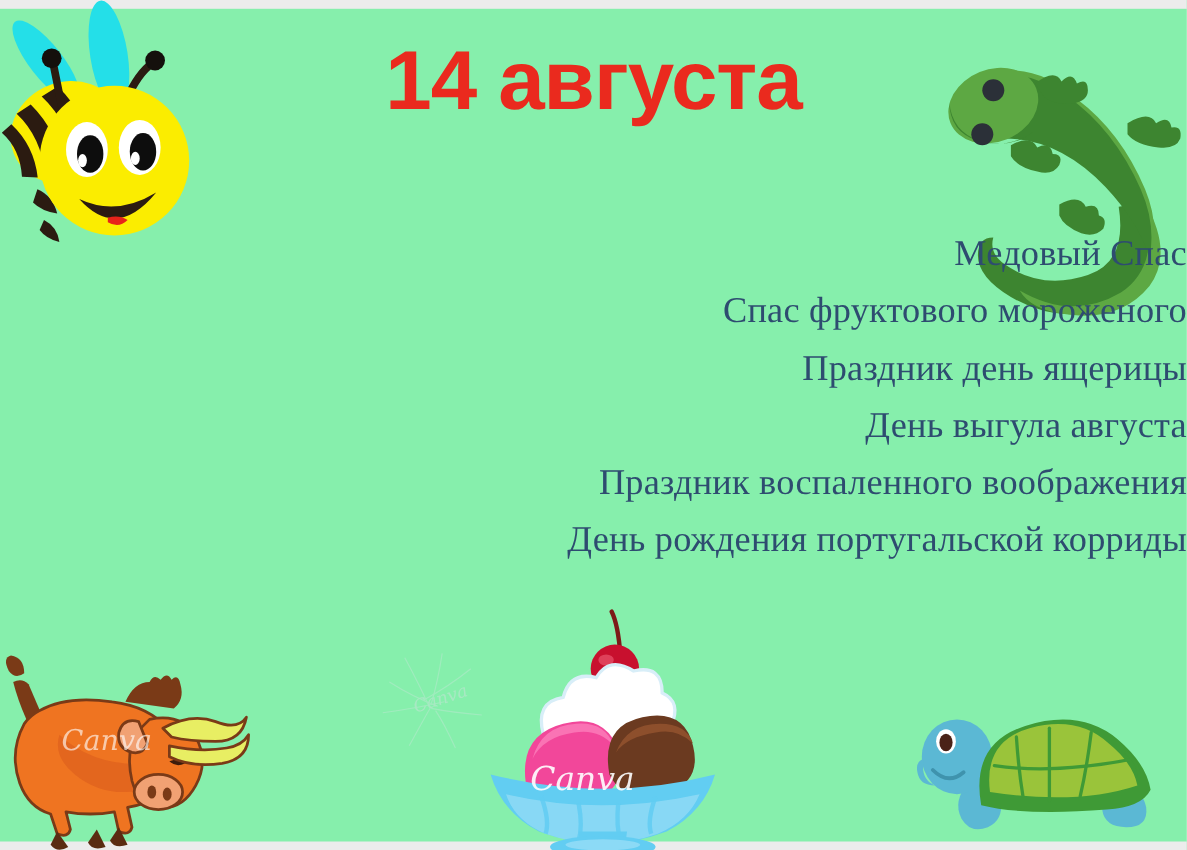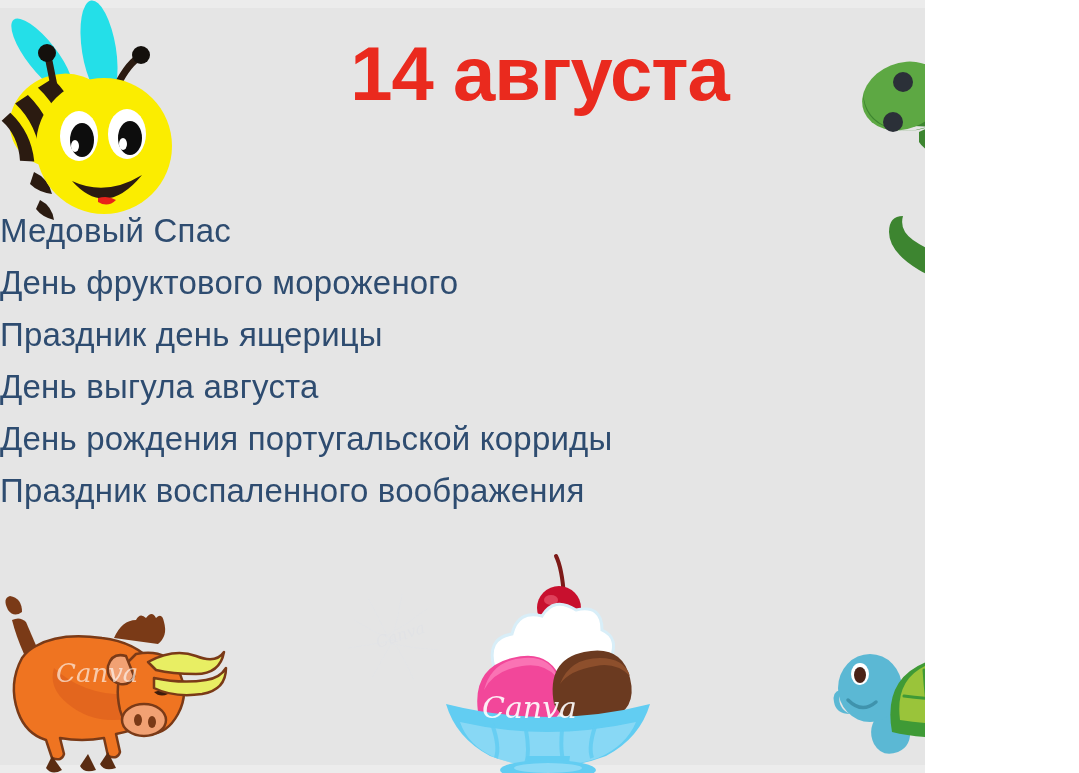--- a/index.html
+++ b/index.html
@@ -5,23 +5,23 @@
   html, body {
     margin: 0;
     padding: 0;
     background: #ffffff;
   }
   body {
     font-family: "Liberation Sans", sans-serif;
   }
   #slide {
     position: relative;
-    width: 925px;
+    width: 1079px;
     height: 773px;
-    background: #e5e5e5;
+    background: #86efac;
     overflow: hidden;
   }
   .edge-strip {
     position: absolute;
     left: 0;
     width: 1079px;
     height: 8px;
     background: #ececec;
   }
   .edge-strip.top { top: 0; }
@@ -41,21 +41,22 @@
     line-height: 1;
     white-space: nowrap;
   }
 
   
   #holiday-list {
     position: absolute;
     top: 205px;
     left: 0;
     width: 1079px;
-    text-align: left;
+    text-align: right;
+    font-family: Liberation Serif, serif;
   }
   .holiday-line {
     color: #2e4c70;
     font-size: 33px;
     line-height: 52px;
     font-weight: 400;
     white-space: nowrap;
     letter-spacing: 0.2px;
   }
 
@@ -132,25 +133,25 @@
 
       <path d="M180 78 q20 -12 26 0 q12 -8 14 4 q10 -2 8 10 q-4 10 -20 8 q-20 -2 -28 -12 z" fill="#3d8530"></path>
       <path d="M118 152 q18 -10 24 2 q12 -4 12 8 q8 2 4 12 q-8 8 -20 4 q-16 -6 -20 -16 z" fill="#3d8530"></path>
     </svg>
   </div>
 
   <div id="title">14 августа</div>
 
   <div id="holiday-list">
     <div class="holiday-line">Медовый Спас</div>
-    <div class="holiday-line">День фруктового мороженого</div>
+    <div class="holiday-line">Спас фруктового мороженого</div>
     <div class="holiday-line">Праздник день ящерицы</div>
     <div class="holiday-line">День выгула августа</div>
+    <div class="holiday-line">Праздник воспаленного воображения</div>
     <div class="holiday-line">День рождения португальской корриды</div>
-    <div class="holiday-line">Праздник воспаленного воображения</div>
   </div>
 
   <div class="art" id="bull-art">
     <svg viewBox="0 0 230 178" width="230" height="178">
 
       <path d="M28 58 q-8 -18 -12 -34 q8 -4 14 2 q6 14 12 28 z" fill="#7a3a17"></path>
       <path d="M12 14 q-6 -12 2 -14 q12 2 12 16 q-8 6 -14 -2 z" fill="#7a3a17"></path>
 
       <path d="M26 62 q-14 26 -4 54 q8 22 28 28 l6 18 q10 4 12 -4 l-4 -16 q22 4 44 0 l4 18 q10 4 12 -4 l-4 -18
                q34 -6 44 -28 q10 -22 -6 -42 q-18 -22 -52 -26 q-42 -6 -66 8 q-8 4 -14 12 z" fill="#ef7421" stroke="#7a3a17" stroke-width="2.5" stroke-linejoin="round"></path>

